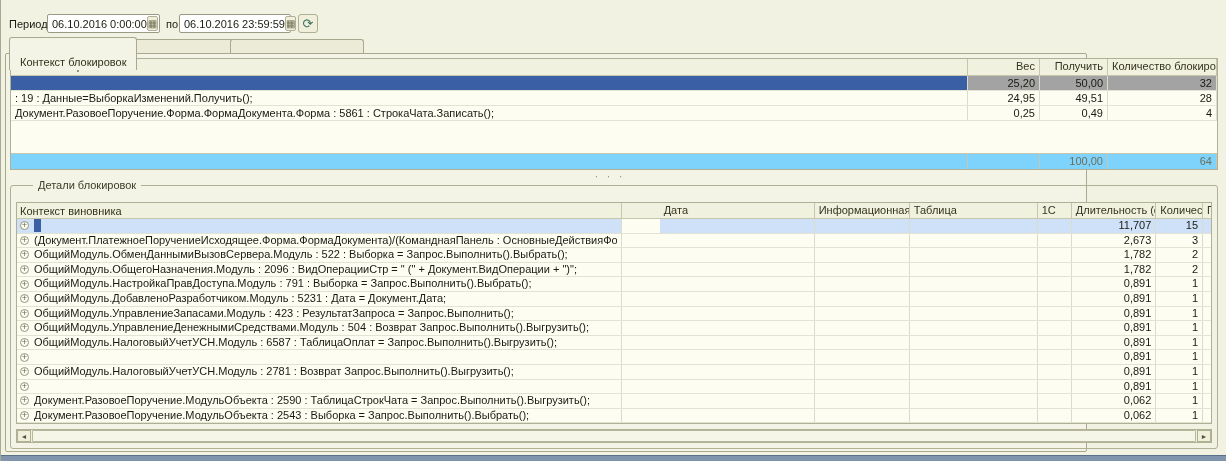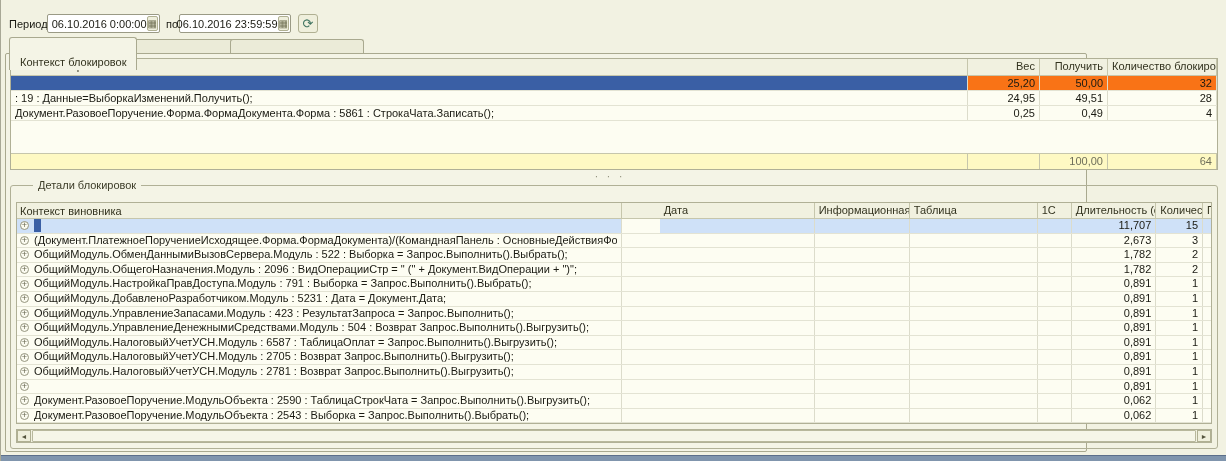--- a/index.html
+++ b/index.html
@@ -11,21 +11,21 @@
   }
   #screen { position:absolute; inset:0; border-left:1px solid #a8a896; }
 
   
   .tb-label { position:absolute; top:18px; white-space:nowrap; }
   .lbl-period { left:8px; }
   .lbl-po { left:165px; }
   .datefield {
     position:absolute; top:14px; height:19px; background:#ffffff;
     border:1px solid #9a9a85; border-radius:2px;
-    display:flex; align-items:center; padding-left:4px;justify-content:flex-end;
+    display:flex; align-items:center; padding-left:4px;
   }
   .datefield .val { flex:1; white-space:nowrap; }
   .mini-btn {
     width:16px; height:15px; margin-right:1px; border:1px solid #b0b092;
     border-radius:2px; background:#efefdc; display:flex; align-items:center;
     justify-content:center; font-size:10px; color:#6e6e52; cursor:pointer;
   }
   .refresh-btn {
     position:absolute; left:297px; top:14px; width:20px; height:19px;
     border:1px solid #b0b092; border-radius:3px; background:#efefdc;
@@ -59,23 +59,23 @@
   }
   .vt-hdr { display:flex; height:17px; background:#f1f1e0; border-bottom:1px solid #c6c6ac; flex:none; }
   .vt-hdr .cell { border-right:1px solid #c6c6ac; padding:1px 4px; white-space:nowrap; overflow:hidden; color:#33331f; }
   .vt-row { display:flex; height:15px; border-bottom:1px solid #e3e3d3; flex:none; cursor:default; }
   .vt-row .cell { border-right:1px solid #dcdccb; padding:0 4px; white-space:nowrap; overflow:hidden; line-height:14px; }
   .t1-c0 { width:957px; }
   .t1-c1 { width:72px; text-align:right; }
   .t1-c2 { width:68px; text-align:right; }
   .t1-c3 { flex:1; text-align:right; }
   .vt-row.sel .t1-c0 { background:#3a5fa5; }
-  .vt-row.sel .t1-c1, .vt-row.sel .t1-c2, .vt-row.sel .t1-c3 { background:#f97316; }
+  .vt-row.sel .t1-c1, .vt-row.sel .t1-c2, .vt-row.sel .t1-c3 { background:#a3a3a3; }
   .vt-spacer { flex:1; }
-  .vt-ftr { display:flex; height:16px; background:#fef9c3; border-top:1px solid #c6c6ac; flex:none; }
+  .vt-ftr { display:flex; height:16px; background:#7dd3fc; border-top:1px solid #c6c6ac; flex:none; }
   .vt-ftr .cell { border-right:1px solid #c6c6ac; padding:1px 4px; text-align:right; color:#6f6f5a; }
 
   
   .splitter {
     position:absolute; left:0; top:118px; width:1208px; height:9px; cursor:row-resize;
     display:flex; align-items:center; justify-content:center;
   }
   .splitter .dots { color:#8a8a74; font-size:10px; letter-spacing:3px; line-height:6px; }
 
   
@@ -332,21 +332,20 @@
               <div class="cell t2-ib"></div>
               <div class="cell t2-tab"></div>
               <div class="cell t2-1c"></div>
               <div class="cell t2-dur">0,891</div>
               <div class="cell t2-cnt">1</div>
               <div class="cell t2-p"></div>
             </div>
             <div class="dt-row">
               <div class="cell t2-ctx">
                 <span class="expander">+</span>
-                <span class="ctx-text">ОбщийМодуль.НалоговыйУчетУСН.Модуль : 2705 : Возврат Запрос.Выполнить().Выгрузить();</span>
               </div>
               <div class="cell t2-date"></div>
               <div class="cell t2-ib"></div>
               <div class="cell t2-tab"></div>
               <div class="cell t2-1c"></div>
               <div class="cell t2-dur">0,891</div>
               <div class="cell t2-cnt">1</div>
               <div class="cell t2-p"></div>
             </div>
             <div class="dt-row">

